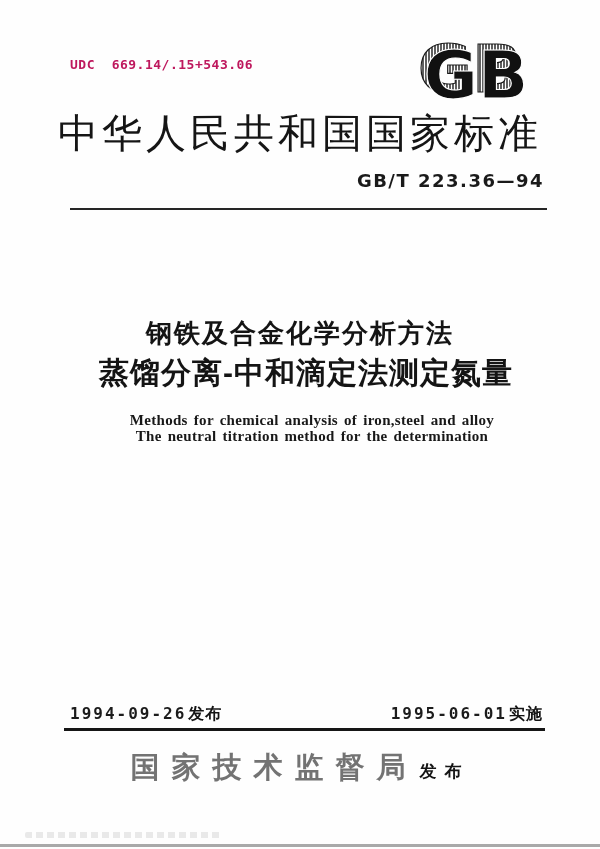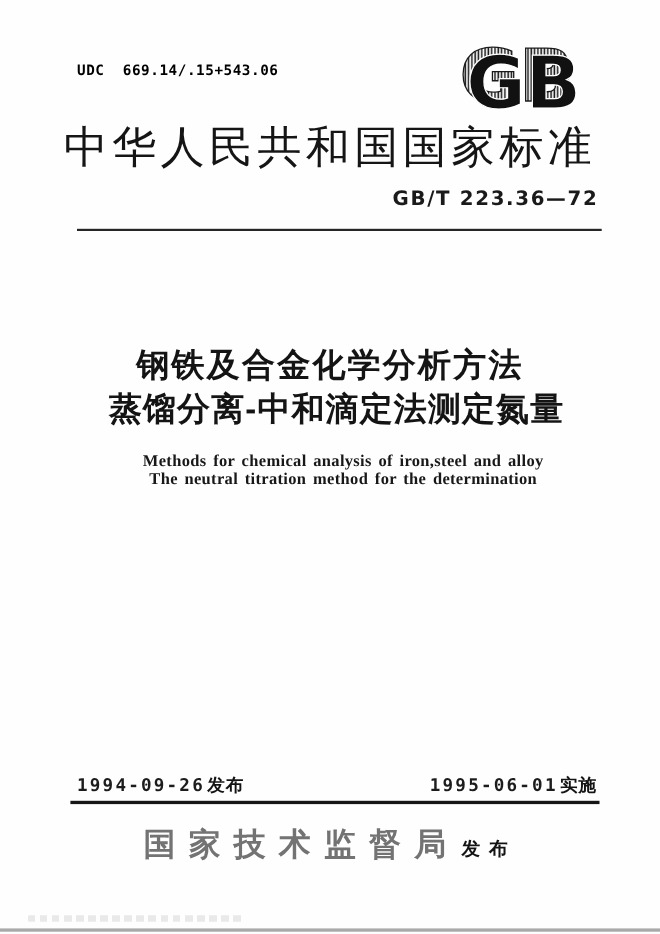--- a/index.html
+++ b/index.html
@@ -10,21 +10,21 @@
     background:#fefefe;
     overflow:hidden;
     font-family:"Liberation Serif","DejaVu Serif",serif;
     color:#1a1a1a;
   }
   
   .udc-block{
     position:absolute;left:70px;top:27px;
     font-family:"DejaVu Sans Mono","Liberation Mono",monospace;
     font-weight:bold;font-size:13px;line-height:15px;
-    white-space:pre;letter-spacing:.5px;color:#000000;
+    white-space:pre;letter-spacing:.5px;color:#be185d;
   }
   
   .gb-logo{position:absolute;left:410px;top:26px;width:130px;height:78px;}
   
   .national-title{
     position:absolute;left:0;top:106px;width:100%;
     text-align:center;
     font-weight:normal;font-size:40px;letter-spacing:4px;
     color:#151515;white-space:nowrap;
   }
@@ -35,21 +35,21 @@
     font-weight:bold;font-size:18px;letter-spacing:1.5px;
     color:#1a1a1a;white-space:nowrap;
   }
   .rule-1{position:absolute;left:70px;top:208px;width:477px;height:2px;background:#262626;}
   
   .cn-title{
     position:absolute;left:0;top:313px;width:100%;text-align:center;
     font-family:"Liberation Sans","DejaVu Sans",sans-serif;
     font-weight:bold;color:#141414;
   }
-  .cn-title .line1{font-size:30px;line-height:40px;letter-spacing:2px;}
+  .cn-title .line1{font-size:26px;line-height:40px;letter-spacing:2px;}
   .cn-title .line2{font-size:30px;line-height:40px;letter-spacing:1px;margin-left:12px;}
   
   .en-title{
     position:absolute;left:12px;top:413px;width:100%;text-align:center;
     font-family:"Liberation Serif","DejaVu Serif",serif;
     font-weight:bold;font-size:15px;line-height:15.5px;
     word-spacing:2px;letter-spacing:.3px;color:#181818;
   }
   
   .dates-row{
@@ -100,21 +100,21 @@
         <rect width="3" height="3" fill="#ffffff"></rect>
         <line x1="1" y1="0" x2="1" y2="3" stroke="#1a1a1a" stroke-width="1.4"></line>
       </pattern>
     </defs>
     <text x="60" y="66" text-anchor="middle" font-family="'DejaVu Sans','Liberation Sans',sans-serif" font-weight="bold" font-size="66" fill="url(#hatch)" stroke="#1a1a1a" stroke-width="1.2">GB</text>
     <text x="66" y="72" text-anchor="middle" font-family="'DejaVu Sans','Liberation Sans',sans-serif" font-weight="bold" font-size="66" fill="#111111" stroke="#ffffff" stroke-width="1.1">GB</text>
   </svg>
 
   <div class="national-title">中华人民共和国国家标准</div>
 
-  <div class="standard-number">GB/T 223.36—72</div>
+  <div class="standard-number">GB/T 223.36—94</div>
 
   <div class="rule-1"></div>
 
   <div class="cn-title">
     <div class="line1">钢铁及合金化学分析方法</div>
     <div class="line2">蒸馏分离-中和滴定法测定氮量</div>
   </div>
 
   <div class="en-title">
     <div>Methods for chemical analysis of iron,steel and alloy</div>

